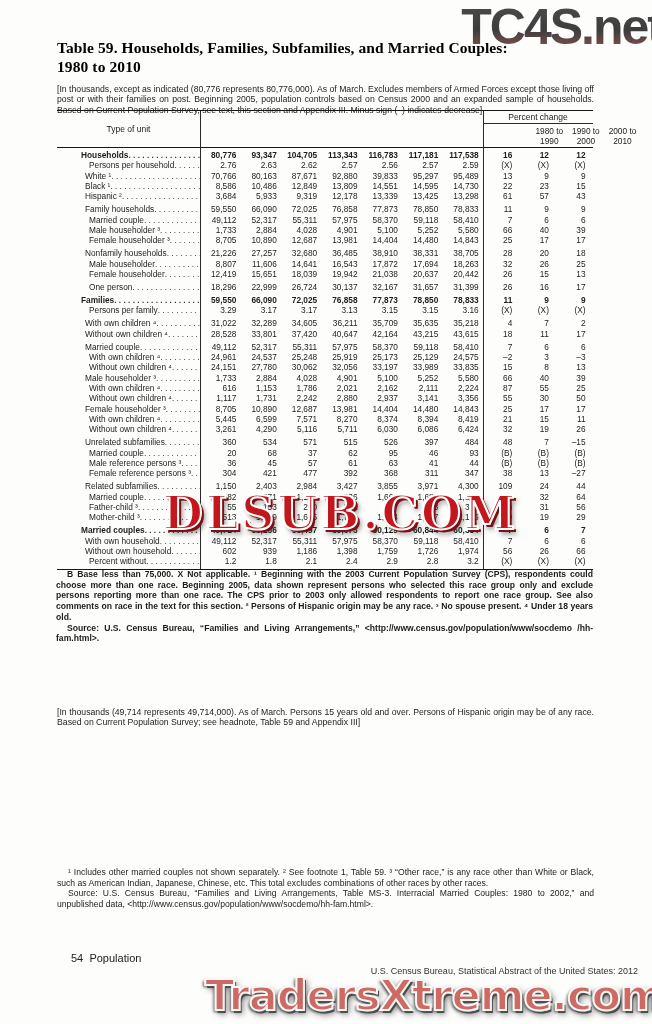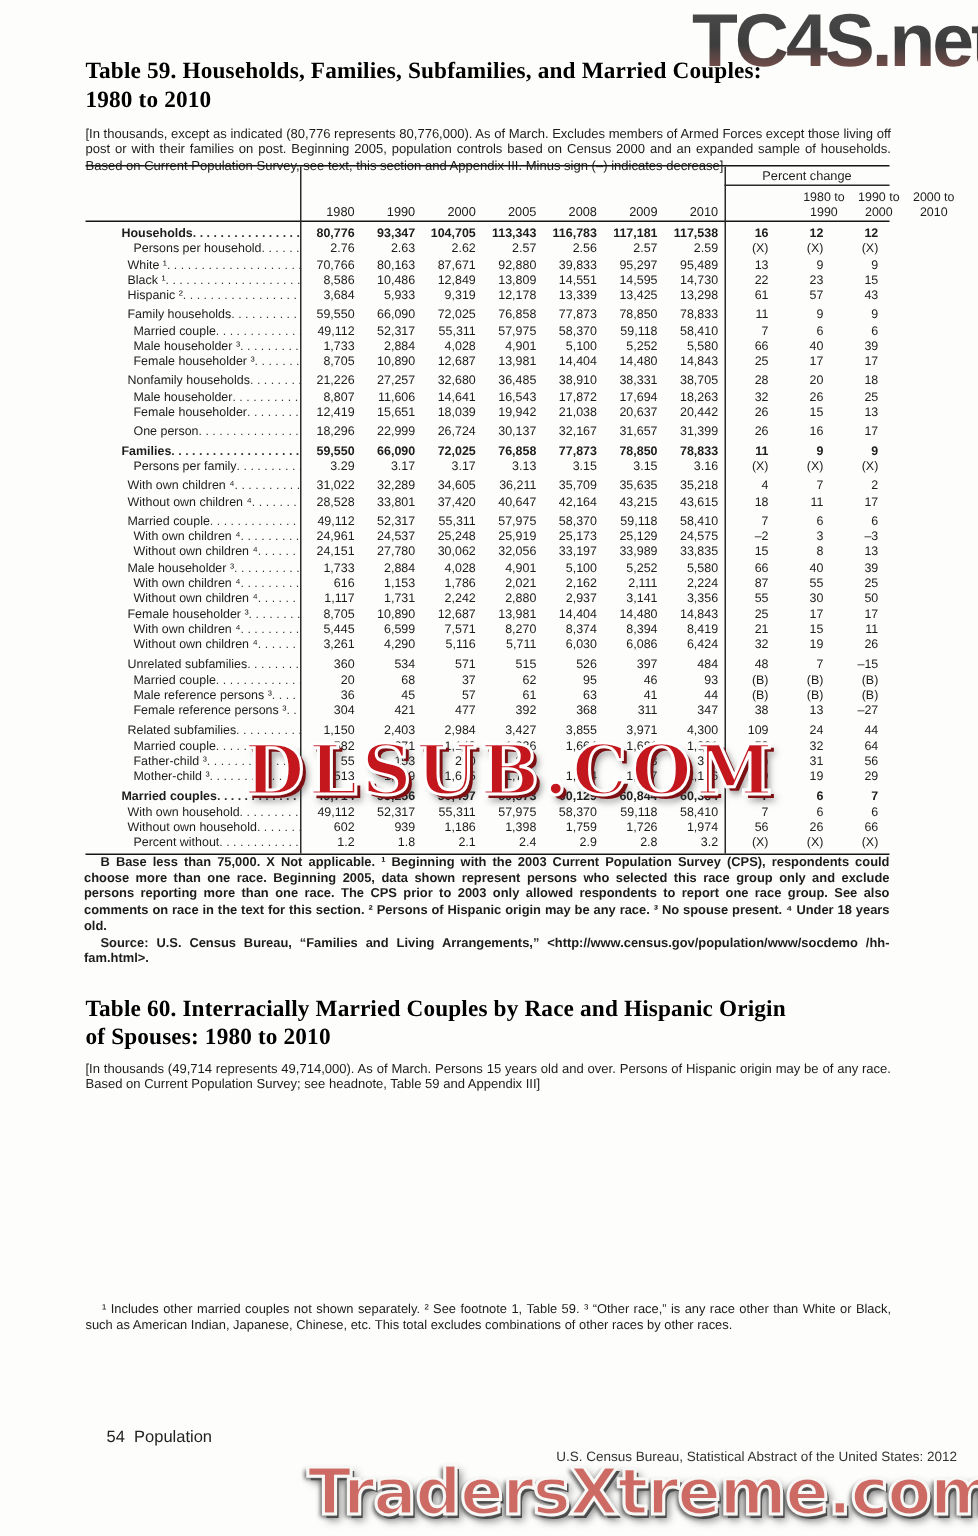--- a/index.html
+++ b/index.html
@@ -74,29 +74,21 @@
 
   <div class="abs tbl-title" style="left:57px;top:38px;width:540px;">
     <div>Table 59. Households, Families, Subfamilies, and Married Couples:</div>
     <div>1980 to 2010</div>
   </div>
 
   <div class="abs headnote" style="left:57px;top:84px;width:537px;">[In thousands, except as indicated (80,776 represents 80,776,000). As of March. Excludes members of Armed Forces except those living off post or with their families on post. Beginning 2005, population controls based on Census 2000 and an expanded sample of households. Based on Current Population Survey, see text, this section and Appendix III. Minus sign (–) indicates decrease]</div>
 
   <div class="abs tablewrap t59" style="left:57px;top:110px;width:536px;">
     <div class="thead t59-head">
-      <div class="h-years59">
-        <div class="h-year">1980</div>
-        <div class="h-year">1990</div>
-        <div class="h-year">2000</div>
-        <div class="h-year">2005</div>
-        <div class="h-year">2008</div>
-        <div class="h-year">2009</div>
-        <div class="h-year">2010</div>
-      </div>
+      <div class="h-stub59">Type of unit</div>
       <div class="h-pctgroup">Percent change</div>
       <div class="h-pcts">
         <div class="h-pct">1980 to 1990</div>
         <div class="h-pct">1990 to 2000</div>
         <div class="h-pct">2000 to 2010</div>
       </div>
     </div>
     <div class="tbody">
         <div class="trow b">
           <div class="tlabel ind0">
@@ -709,29 +701,26 @@
       </div>
     <div class="vline" style="left:143px;"></div>
     <div class="vline" style="left:426px;"></div>
   </div>
 
   <div class="abs footnote" style="left:56px;top:569px;width:537px;font-weight:bold;">
     <p>B Base less than 75,000. X Not applicable. ¹ Beginning with the 2003 Current Population Survey (CPS), respondents could choose more than one race. Beginning 2005, data shown represent persons who selected this race group only and exclude persons reporting more than one race. The CPS prior to 2003 only allowed respondents to report one race group. See also comments on race in the text for this section. ² Persons of Hispanic origin may be any race. ³ No spouse present. ⁴ Under 18 years old.</p>
     <p>Source: U.S. Census Bureau, “Families and Living Arrangements,” &lt;http://www.census.gov/population/www/socdemo /hh-fam.html&gt;.</p>
   </div>
 
-  <div class="abs tbl-title" style="left:57px;top:663px;width:540px;">
-    <div>Table 60. Interracially Married Couples by Race and Hispanic Origin</div>
-    <div>of Spouses: 1980 to 2010</div>
-  </div>
 
   <div class="abs headnote" style="left:57px;top:707px;width:537px;">[In thousands (49,714 represents 49,714,000). As of March. Persons 15 years old and over. Persons of Hispanic origin may be of any race. Based on Current Population Survey; see headnote, Table 59 and Appendix III]</div>
 
   <div class="abs footnote" style="left:57px;top:867px;width:537px;">
     <p>¹ Includes other married couples not shown separately. ² See footnote 1, Table 59. ³ “Other race,” is any race other than White or Black, such as American Indian, Japanese, Chinese, etc. This total excludes combinations of other races by other races.</p>
+    <p>Source: U.S. Census Bureau, “Families and Living Arrangements, Table MS-3. Interracial Married Couples: 1980 to 2002,” and unpublished data, &lt;http://www.census.gov/population/www/socdemo/hh-fam.html&gt;.</p>
   </div>
 
   <div class="abs pagefoot-left" style="left:71px;top:952px;">
     <span>54</span>&nbsp;
     <span>Population</span>
   </div>
   <div class="abs pagefoot-src" style="right:14px;top:966px;">U.S. Census Bureau, Statistical Abstract of the United States: 2012</div>
 
   <div class="abs wm wm-top">TC4S.net</div>
   <div class="abs wm wm-mid">DLSUB.COM</div>

